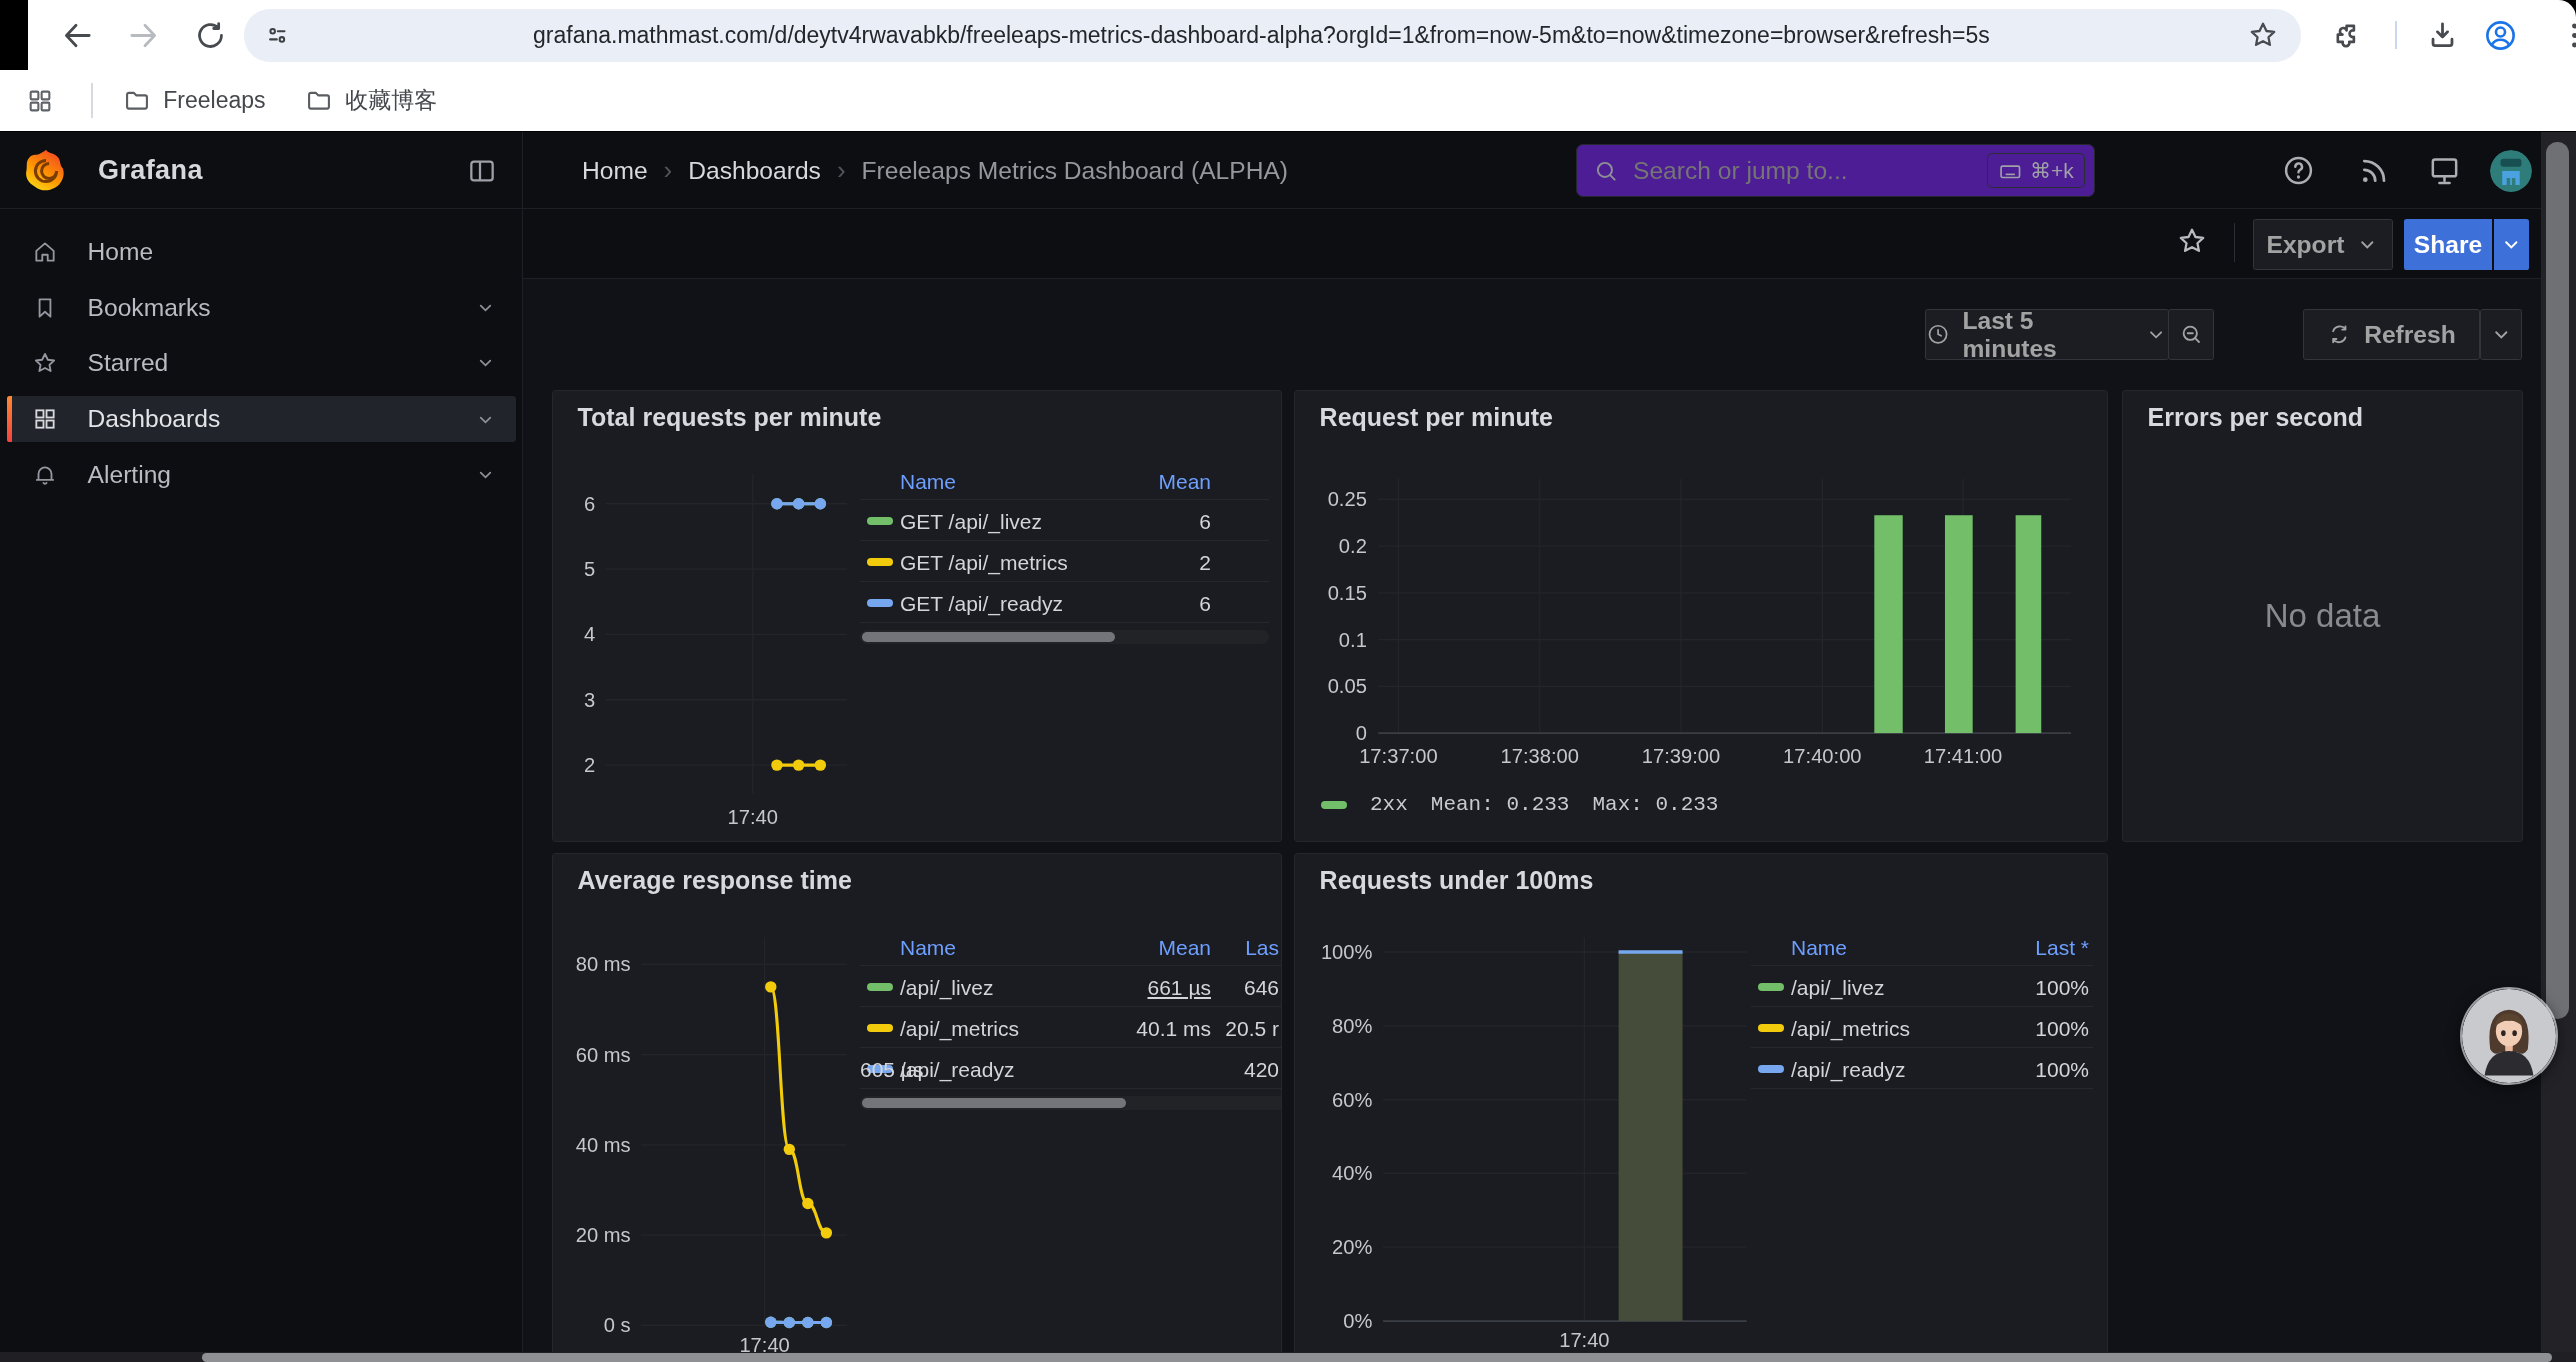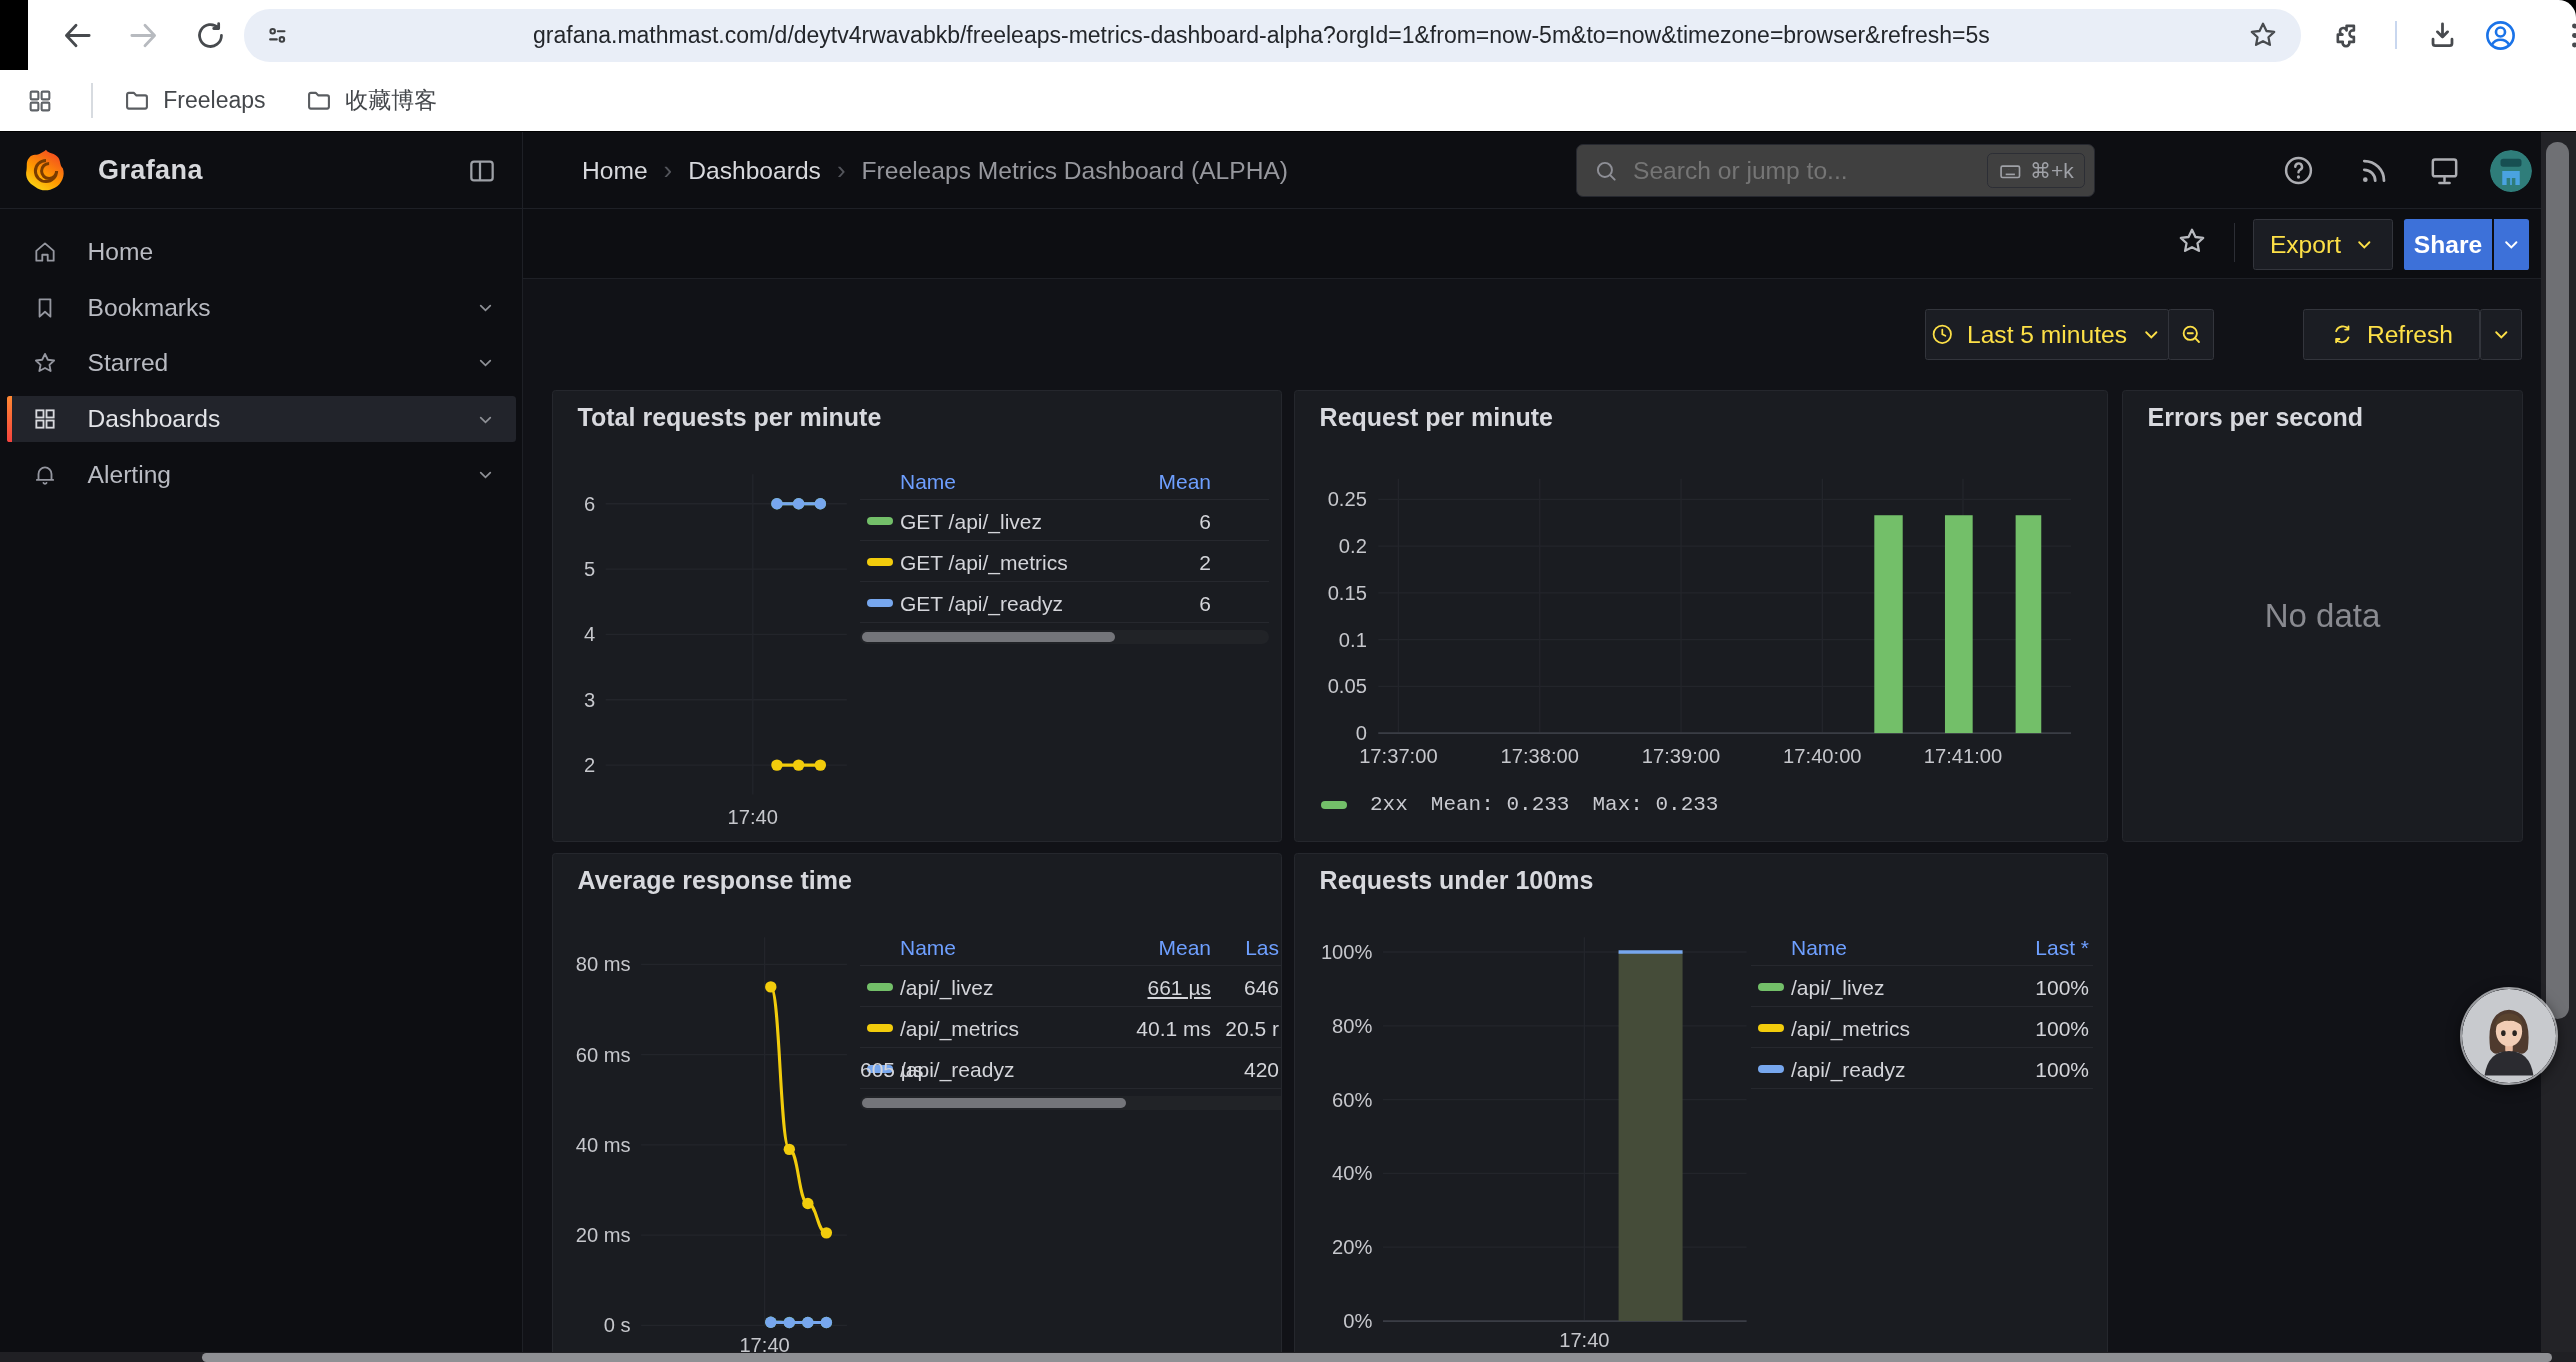--- a/index.html
+++ b/index.html
@@ -41,33 +41,33 @@
   .menu-item.active { background:#22242b; height:46px; color:#e3e4e8; }
   .menu-item.active svg.mi { color:#d8d9dd; }
   .active-bar { position:absolute; left:0; top:0; width:5.3px; height:100%;
     background:linear-gradient(180deg,#ff8833,#f5433e); border-radius:2.6px 0 0 2.6px; }
 
   .crumbs { position:absolute; left:582px; top:0; height:77px; display:flex; align-items:center; gap:16px; }
   .crumb { font-size:24.6px; color:#d8d9dd; cursor:pointer; }
   .crumb.current { color:#96979d; cursor:default; }
   .crumb-sep { color:#53555b; font-size:26px; }
 
-  .searchbox { position:absolute; left:1576px; top:12.3px; width:519px; height:53px; background:#404040;
+  .searchbox { position:absolute; left:1576px; top:12.3px; width:519px; height:53px; background:#4c1d95;
     border:0.9px solid #26282f; border-radius:7px; display:flex; align-items:center; cursor:text; }
   .searchbox svg.mag { width:26px; height:26px; color:#8e8f96; margin-left:16px; flex:none; }
   .searchbox input { background:transparent; border:none; outline:none; color:#8e8f96; font-size:24.6px;
     margin-left:14px; width:289px; font-family:"Liberation Sans", sans-serif; }
   .kbd { position:absolute; right:8.8px; top:8px; height:35px; border:0.9px solid #2c2e35; border-radius:5.3px;
     display:flex; align-items:center; gap:7px; padding:0 10.5px; color:#9fa1a7; font-size:21px; }
   .kbd svg { width:24.6px; height:24.6px; }
   .hdr-ic { position:absolute; top:21px; width:35px; height:35px; color:#adaeb3; cursor:pointer; }
   .hdr-ic svg { width:35px; height:35px; }
 
   .btn { position:absolute; height:51px; background:#1b1d23; border:0.9px solid #33353c; border-radius:2.6px;
-    display:flex; align-items:center; justify-content:center; color:#fde047; font-size:24.6px; cursor:pointer; }
+    display:flex; align-items:center; justify-content:center; color:#a3a3a3; font-size:24.6px; cursor:pointer;font-weight:bold; }
   .btn svg { width:24.6px; height:24.6px; }
   .btn-blue { background:#3D71D9; border:none; color:#fff; font-weight:700; }
 
   
   .panel { position:absolute; background:#1a1c21; border:0.9px solid #25272d; border-radius:3.5px; overflow:hidden; }
   .panel-title { position:absolute; left:24.6px; top:12.3px; font-size:25px; font-weight:700; color:#d8d9de; cursor:pointer; }
   .chart-host { position:absolute; inset:0; }
   .chart-host svg { position:absolute; left:0; top:0;
     font-family:"Liberation Sans", sans-serif; }
   .nodata { position:absolute; inset:0; display:flex; align-items:center; justify-content:center;

